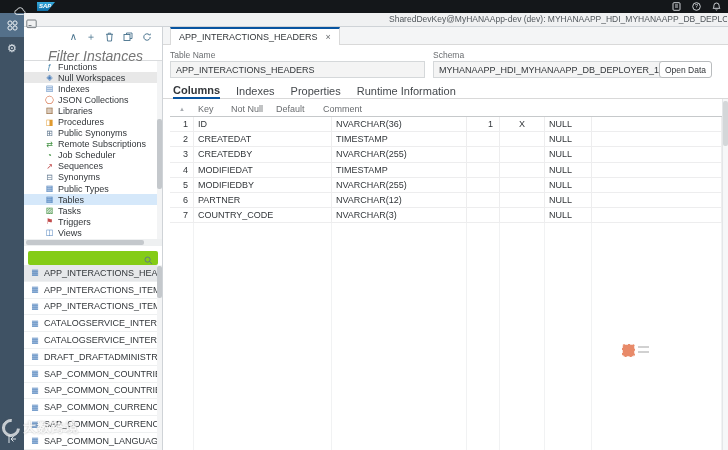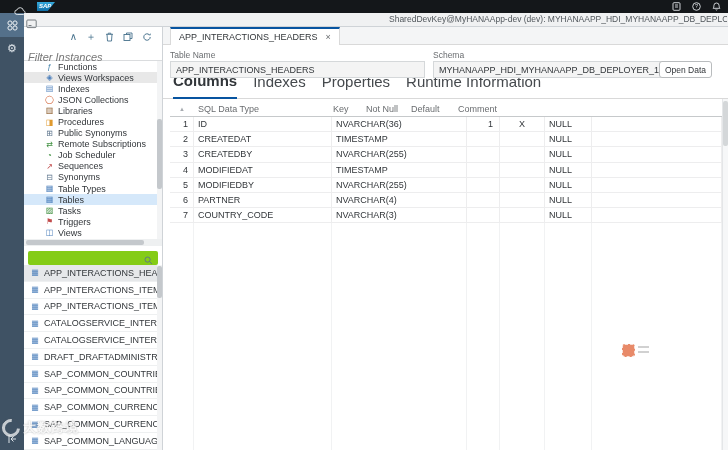--- a/index.html
+++ b/index.html
@@ -29,21 +29,21 @@
   #substrip{ position:absolute; left:24px; top:13px; right:0; height:14px; background:#f0f1f2; border-bottom:1px solid #cfd3d7; z-index:4; }
   #strip-icon{ position:absolute; left:2px; top:2px; }
   #breadcrumb{ position:absolute; left:365px; right:1px; top:0; line-height:13px; font-size:8.5px; color:#51575c; white-space:nowrap; overflow:hidden; }
 
   
   #sidebar{ position:absolute; left:24px; top:27px; width:139px; bottom:0; background:#fff; border-right:1px solid #cfd3d7; z-index:3; }
   #sb-toolbar{ height:20px; display:flex; align-items:center; justify-content:flex-end; gap:9px; padding-right:10px; }
   #sb-toolbar .tb{ color:#46718c; font-size:10px; line-height:10px; display:flex; align-items:center; }
   #sb-filter{ height:14px; border-bottom:1px solid #dadcde; }
   #sb-filter input{ width:100%; height:13px; border:0; outline:none; background:transparent; font-family:"Liberation Sans",sans-serif;
-    font-size:11px; font-style:italic; color:#74777a; padding-left:4px; }
+    font-size:14px; font-style:italic; color:#74777a; padding-left:24px; }
   #sb-tree{ height:178px; position:relative; overflow:hidden; }
   .trow{ height:11.1px; display:flex; align-items:center; padding-left:20px; font-size:9px; white-space:nowrap; }
   .trow.hover{ background:#e8e8e8; }
   .trow.selected{ background:#d5e8fa; }
   .ticon{ width:11px; margin-right:3px; font-size:8px; line-height:9px; text-align:center; flex:none; }
   .vtrack{ position:absolute; right:0; top:0; bottom:0; width:5px; background:#f3f4f5; }
   .vthumb{ position:absolute; right:0; width:5px; background:#c4c8cc; border-radius:2px; }
   #tree-thumb{ top:58px; height:70px; }
   #sb-hscroll{ height:7px; background:#eef0f1; position:relative; }
   #sb-hscroll .hthumb{ position:absolute; left:2px; top:1px; height:5px; width:118px; background:#c4c8cc; border-radius:2px; }
@@ -66,21 +66,21 @@
   #form{ position:relative; height:38px; }
   .flabel{ position:absolute; top:5px; font-size:8.5px; color:#6a6d70; }
   #tn-label{ left:7px;text-align:right; } #schema-label{ left:270px; }
   .ffield{ position:absolute; top:16px; height:17px; background:#f4f4f4; border:1px solid #d5d8da; font-family:"Liberation Sans",sans-serif;
     font-size:9px; color:#32363a; padding:0 5px; outline:none; }
   #tn-field{ left:7px; width:255px; }
   #schema-field{ left:270px; width:248px; }
   #open-data-btn{ position:absolute; right:16px; top:16px; height:17px; background:#fff; border:1px solid #b9bcbe; border-radius:3px;
     font-family:"Liberation Sans",sans-serif; font-size:8.5px; color:#32363a; padding:0 5px; }
   #subtabs{ height:16px; border-bottom:1px solid #d9d9d9; display:flex; align-items:flex-end; gap:16px; padding-left:10px; }
-  .stab{ font-size:15px; color:#45494d; padding-bottom:8px; white-space:nowrap; }
+  .stab{ font-size:11px; color:#45494d; padding-bottom:1px; white-space:nowrap; }
   .stab.selected{ color:#32363a; font-weight:bold; border-bottom:2px solid var(--accent); margin-bottom:-1px; }
 
   #gridwrap{ position:absolute; left:0; right:6px; top:74px; bottom:0; display:flex; flex-direction:column; padding-left:7px; }
   .grow{ display:flex; flex:none; }
   .gc{ display:block; overflow:hidden; white-space:nowrap; }
   .c0{ width:24px; text-align:right; padding-right:5px; }
   .c1{ width:138px; padding-left:4px; }
   .c2{ width:135px; padding-left:4px; }
   .c3{ width:33px; }
   .c4{ width:45px; }
@@ -198,21 +198,21 @@
       <input placeholder="Filter Instances" style="">
     </div>
     <div id="sb-tree">
 
       <div class="trow">
           <span class="ticon" style="color: rgb(63, 126, 168);">ƒ</span>
           <span class="tlabel">Functions</span>
         </div>
         <div class="trow hover">
           <span class="ticon" style="color: rgb(74, 126, 187);">◈</span>
-          <span class="tlabel">Views Workspaces</span>
+          <span class="tlabel">Null Workspaces</span>
         </div>
         <div class="trow">
           <span class="ticon" style="color: rgb(74, 126, 187);">▤</span>
           <span class="tlabel">Indexes</span>
         </div>
         <div class="trow">
           <span class="ticon" style="color: rgb(204, 79, 29);">◯</span>
           <span class="tlabel">JSON Collections</span>
         </div>
         <div class="trow">
@@ -238,21 +238,21 @@
         <div class="trow">
           <span class="ticon" style="color: rgb(193, 75, 75);">↗</span>
           <span class="tlabel">Sequences</span>
         </div>
         <div class="trow">
           <span class="ticon" style="color: rgb(91, 115, 139);">⊟</span>
           <span class="tlabel">Synonyms</span>
         </div>
         <div class="trow">
           <span class="ticon" style="color: rgb(74, 126, 187);">▦</span>
-          <span class="tlabel">Table Types</span>
+          <span class="tlabel">Public Types</span>
         </div>
         <div class="trow selected">
           <span class="ticon" style="color: rgb(74, 126, 187);">▦</span>
           <span class="tlabel">Tables</span>
         </div>
         <div class="trow">
           <span class="ticon" style="color: rgb(63, 143, 63);">▨</span>
           <span class="tlabel">Tasks</span>
         </div>
         <div class="trow">
@@ -348,21 +348,20 @@
     <div id="subtabs">
 
     <span class="stab selected">Columns</span>
         <span class="stab">Indexes</span>
         <span class="stab">Properties</span>
         <span class="stab">Runtime Information</span>
       </div>
     <div id="gridwrap">
       <div class="grow" id="ghead">
         <span class="gc c0">▲</span>
-        <span class="gc c2">SQL Data Type</span>
         <span class="gc c3">Key</span>
         <span class="gc c4">Not Null</span>
         <span class="gc c5">Default</span>
         <span class="gc c6">Comment</span>
       </div>
       <div id="gbody">
 
       <div class="grow">
             <span class="gc c0">1</span>
             <span class="gc c1">ID</span>
@@ -404,21 +403,21 @@
             <span class="gc c1">MODIFIEDBY</span>
             <span class="gc c2">NVARCHAR(255)</span>
             <span class="gc c3"></span>
             <span class="gc c4"></span>
             <span class="gc c5">NULL</span>
             <span class="gc c6"></span>
           </div>
           <div class="grow">
             <span class="gc c0">6</span>
             <span class="gc c1">PARTNER</span>
-            <span class="gc c2">NVARCHAR(4)</span>
+            <span class="gc c2">NVARCHAR(12)</span>
             <span class="gc c3"></span>
             <span class="gc c4"></span>
             <span class="gc c5">NULL</span>
             <span class="gc c6"></span>
           </div>
           <div class="grow">
             <span class="gc c0">7</span>
             <span class="gc c1">COUNTRY_CODE</span>
             <span class="gc c2">NVARCHAR(3)</span>
             <span class="gc c3"></span>

